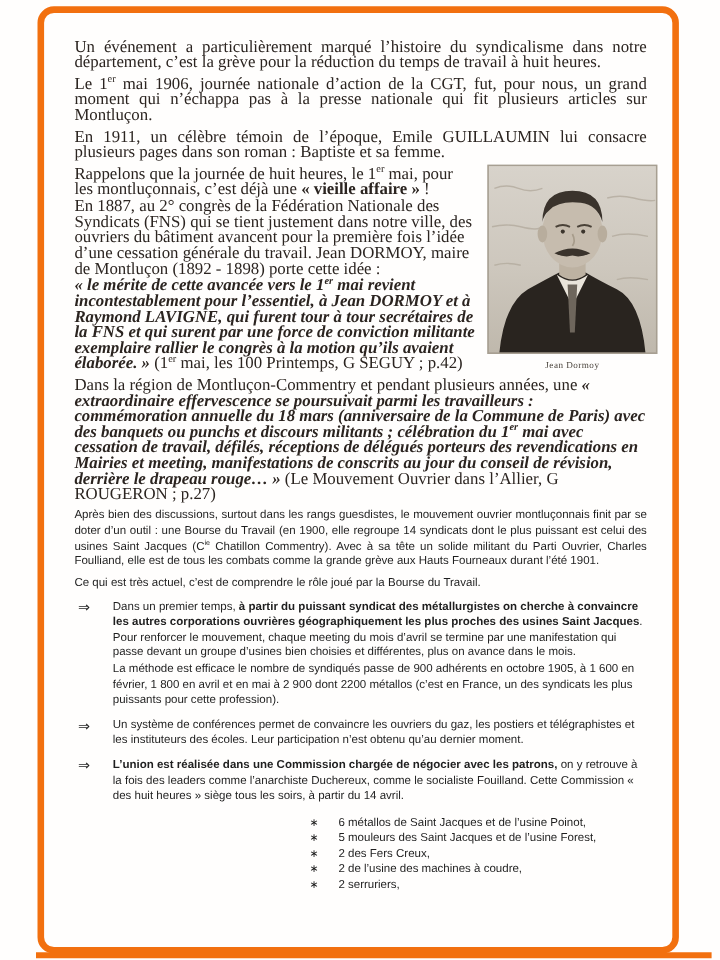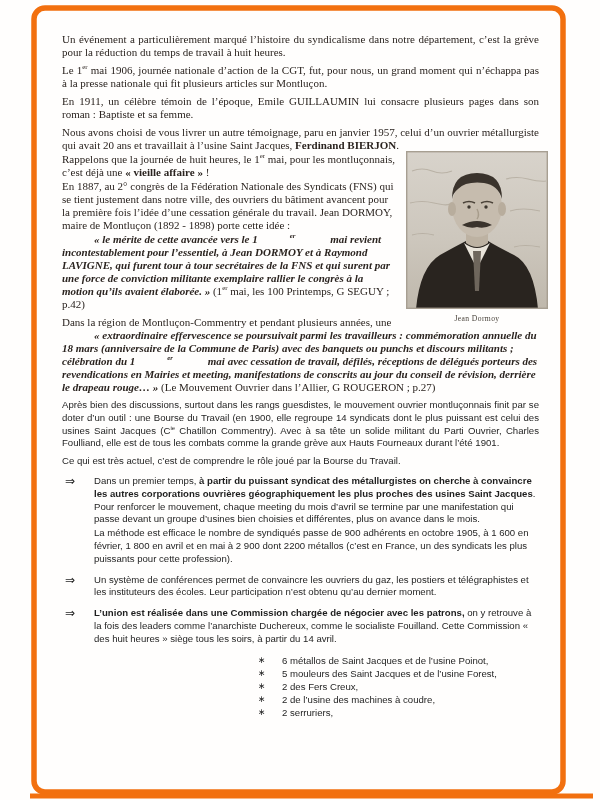--- a/index.html
+++ b/index.html
@@ -1,25 +1,25 @@
 <!DOCTYPE html>
 <html lang="fr"><head>
 <meta charset="utf-8">
 <style>
   html,body{margin:0;padding:0;background:#ffffff;}
   .page{position:relative;width:600px;height:800px;background:#fffefd;overflow:hidden;}
   .frame-svg{position:absolute;left:0;top:0;z-index:6;pointer-events:none;}
   .content{position:absolute;left:62px;top:33px;width:477px;z-index:2;}
   .content p{margin:0 0 5px 0;}
-  .serif{font-family:"Liberation Serif","DejaVu Serif",serif;font-size:11px;line-height:13px;color:#2b2420;}
+  .serif{font-family:"Liberation Serif","DejaVu Serif",serif;font-size:14px;line-height:13px;color:#2b2420;}
   .sans{font-family:"Liberation Sans","DejaVu Sans",sans-serif;font-size:9.6px;line-height:12.8px;color:#1f1f1f;}
   .just{text-align:justify;}
   .tight{margin-bottom:1px !important;}
   .b{font-weight:700;}
-  .i{font-style:italic;margin-left:32px;}
+  .i{font-style:italic;}
   sup{font-size:0.62em;vertical-align:super;line-height:0;}
   .clearfloat{clear:both;}
   
   .photo-fig{float:right;width:142px;margin:-2px -9px 3px 10px;}
   .photo-img{display:block;width:142px;height:158px;}
   .photo-caption{text-align:center;font-family:"Liberation Serif","DejaVu Serif",serif;
     font-size:7.6px;color:#4a443c;margin-top:5px;letter-spacing:.4px;}
   
   .arrow-item{display:flex;margin:7px 0 0 3px;}
   .arrow-glyph{flex:none;width:29px;font-family:"DejaVu Sans",sans-serif;font-size:12px;line-height:12.8px;color:#1f1f1f;}
@@ -38,21 +38,20 @@
 
   <svg class="frame-svg" width="600" height="800" viewBox="0 0 600 800">
     <rect x="34" y="8" width="529" height="784" rx="11" fill="none" stroke="#f2700f" stroke-width="5.5"></rect>
     <line x1="30" y1="796" x2="593" y2="796" stroke="#f2700f" stroke-width="5"></line>
   </svg>
 
   <div class="content">
       <p class="serif just"><span>Un événement a particulièrement marqué l’histoire du syndicalisme dans notre département, c’est la grève pour la réduction du temps de travail à huit heures.</span></p>
       <p class="serif just"><span>Le 1</span><sup>er</sup><span> mai 1906, journée nationale d’action de la CGT, fut, pour nous, un grand moment qui n’échappa pas à la presse nationale qui fit plusieurs articles sur Montluçon.</span></p>
       <p class="serif just"><span>En 1911, un célèbre témoin de l’époque, Emile GUILLAUMIN lui consacre plusieurs pages dans son roman : Baptiste et sa femme.</span></p>
-      <p class="serif just tight"><span>Nous avons choisi de vous livrer un autre témoignage, paru en janvier 1957, celui d’un ouvrier métallurgiste qui avait 20 ans et travaillait à l’usine Saint Jacques, </span><span class="b">Ferdinand BIERJON</span><span>.</span></p>
       <figure class="photo-fig" id="photo-figure">
       <svg class="photo-img" viewBox="0 0 142 158">
         <defs>
           <linearGradient id="bgGrad" x1="0" y1="0" x2="0" y2="1">
             <stop offset="0" stop-color="#d8d3cb"></stop>
             <stop offset="0.55" stop-color="#cdc7bd"></stop>
             <stop offset="1" stop-color="#bfb8ac"></stop>
           </linearGradient>
         </defs>
         <rect x="0" y="0" width="142" height="158" fill="url(#bgGrad)"></rect>

